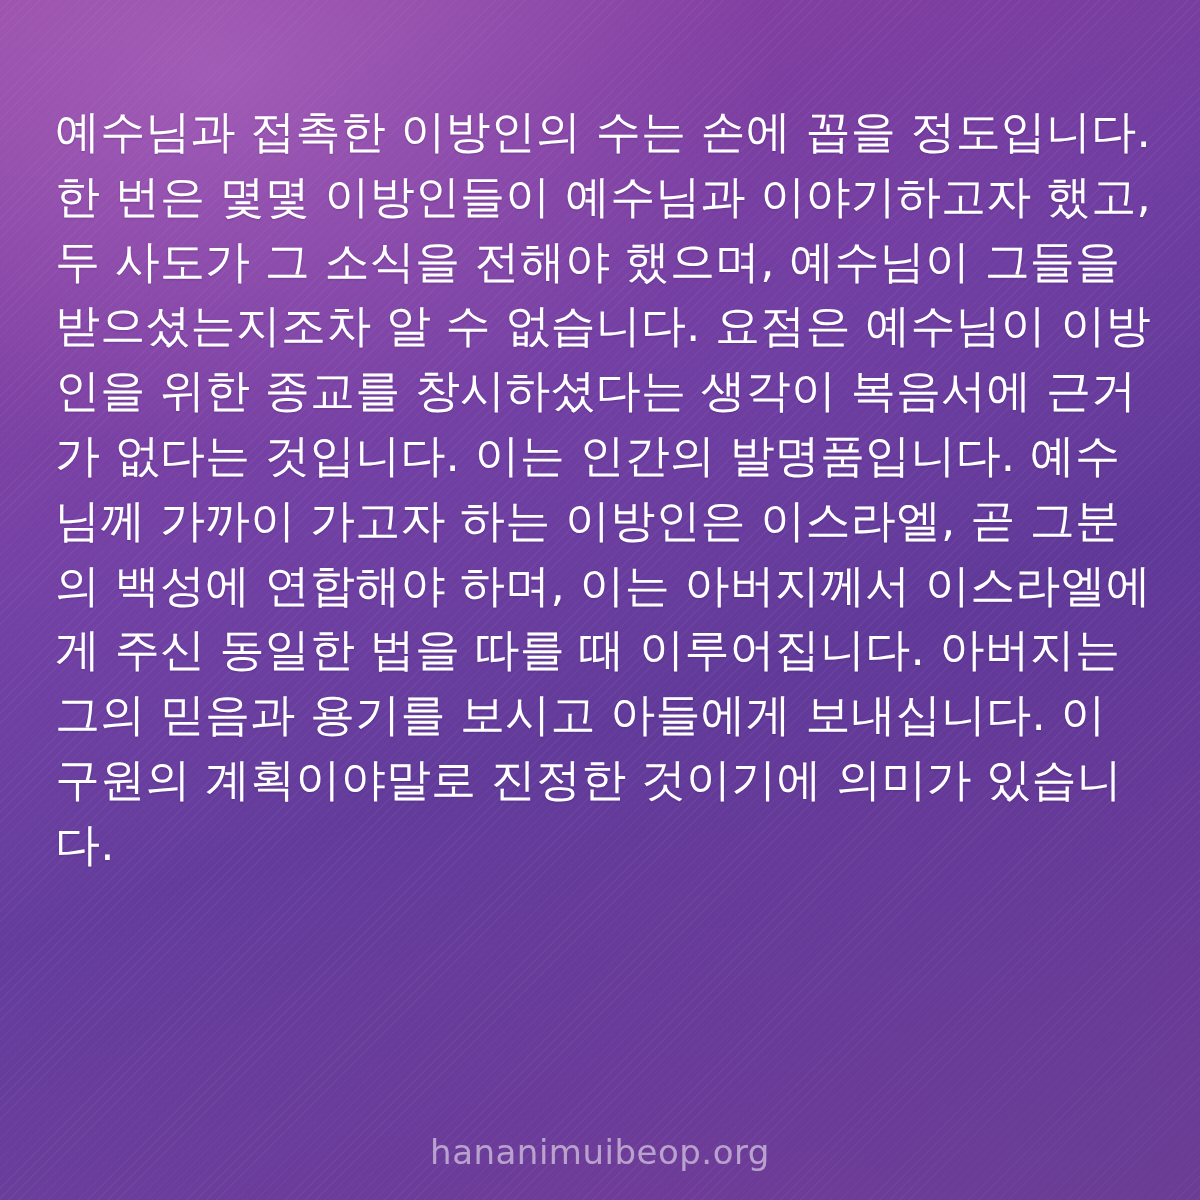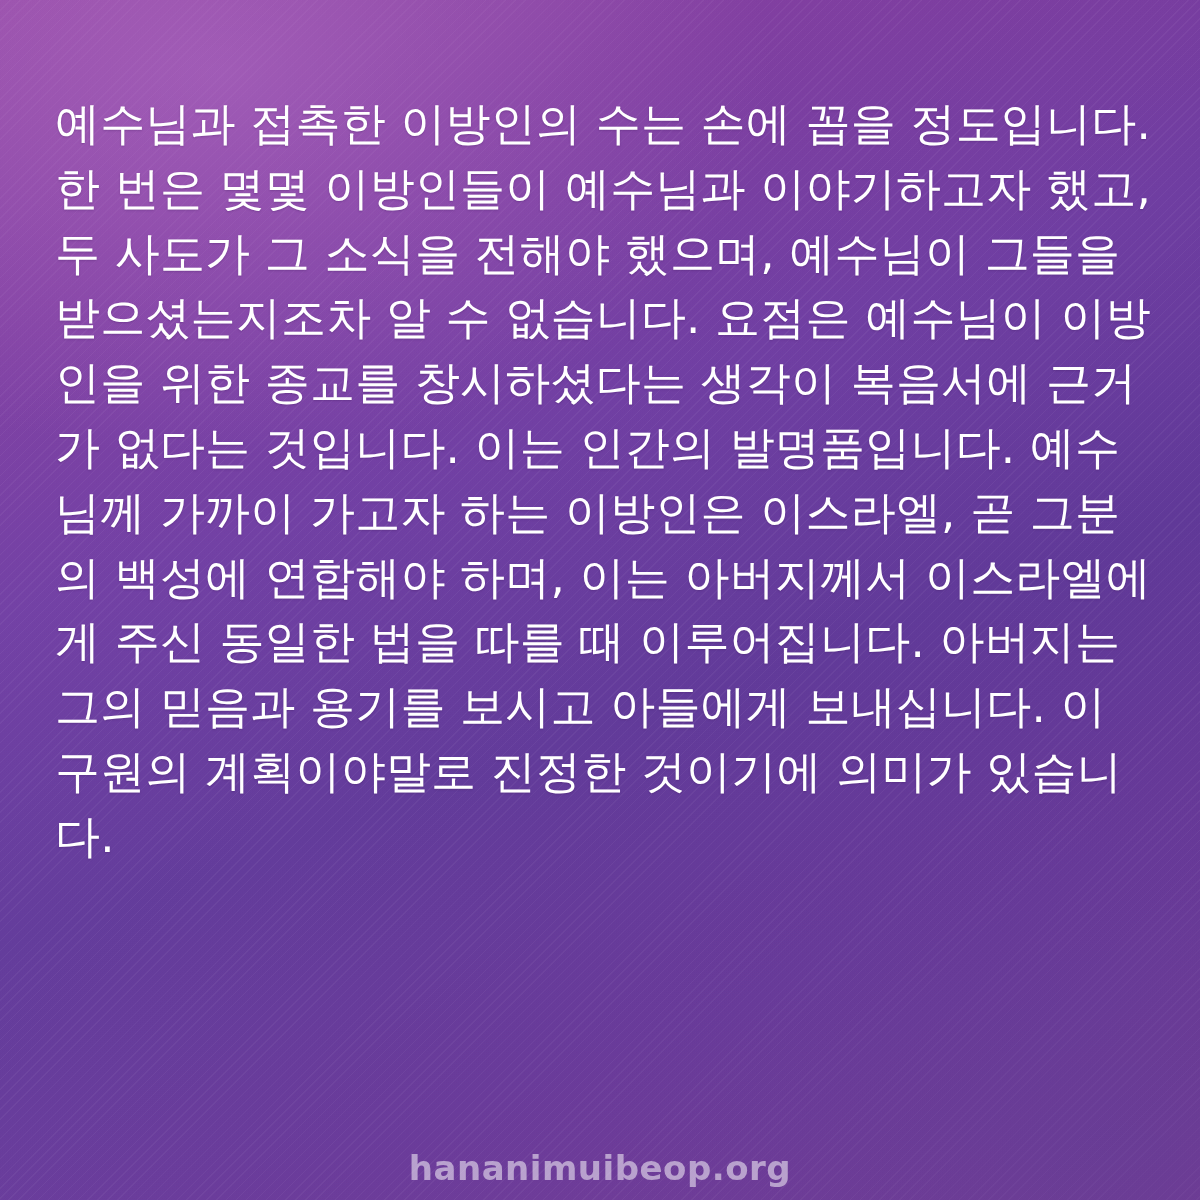--- a/index.html
+++ b/index.html
@@ -42,40 +42,40 @@
     inset: 0;
     background:
       radial-gradient(900px 620px at 18% 6%, rgba(188,120,205,0.45) 0%, rgba(188,120,205,0) 62%),
       radial-gradient(760px 560px at 92% 96%, rgba(92,62,150,0.40) 0%, rgba(92,62,150,0) 66%);
     pointer-events: none;
   }
 
   .quote-text {
     position: absolute;
     left: 55px;
-    top: 92px;
+    top: 100px;
     width: 1110px;
     color: #ffffff;
     font-size: 45px;
     line-height: 1.44;
     font-weight: 400;
     letter-spacing: 0.2px;
     white-space: pre-line;
     text-shadow: 0 1px 2px rgba(60,20,90,0.28);
   }
 
   .site-watermark {
     position: absolute;
     left: 0;
     right: 0;
-    bottom: 12px;
+    bottom: 28px;
     text-align: center;
     color: rgba(255,255,255,0.52);
     font-size: 34px;
-    font-weight: 700;
+    font-weight: 400;
     letter-spacing: 0.5px;
   }
 </style>
 </head>
 <body>
 
 <div class="quote-card">
   <div class="texture"></div>
   <div class="glow"></div>
 

